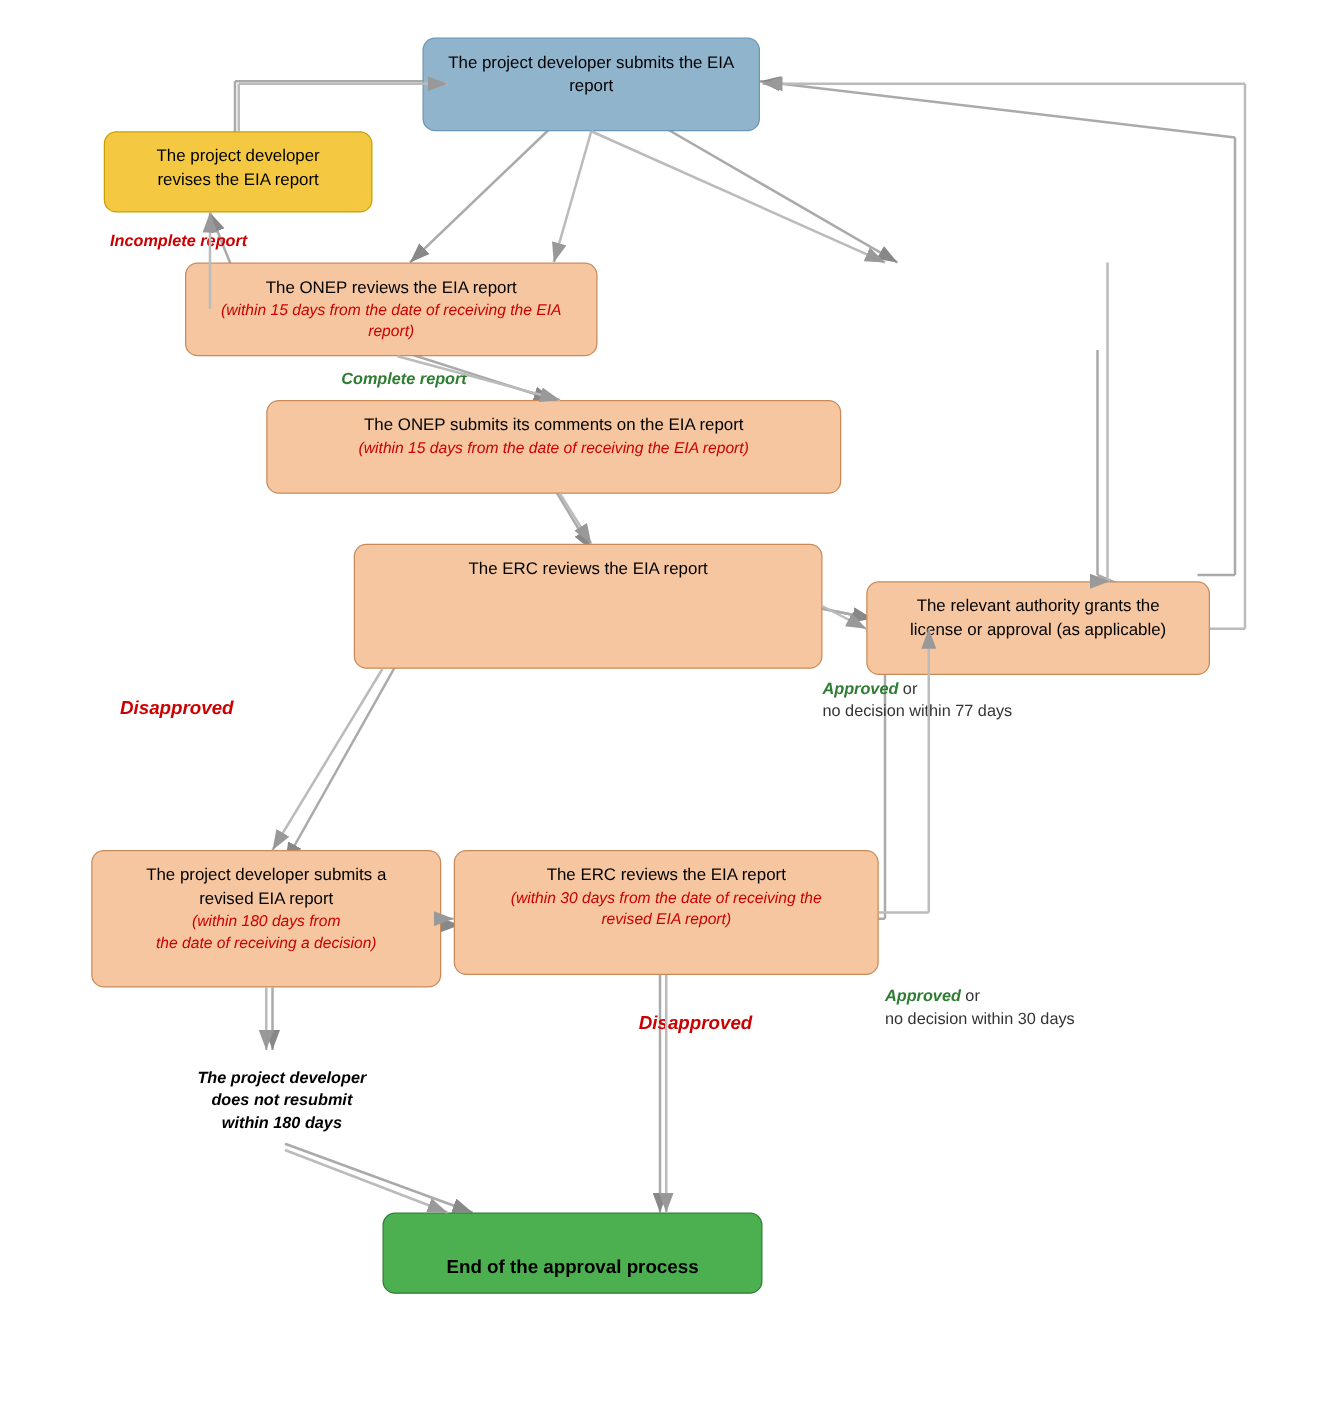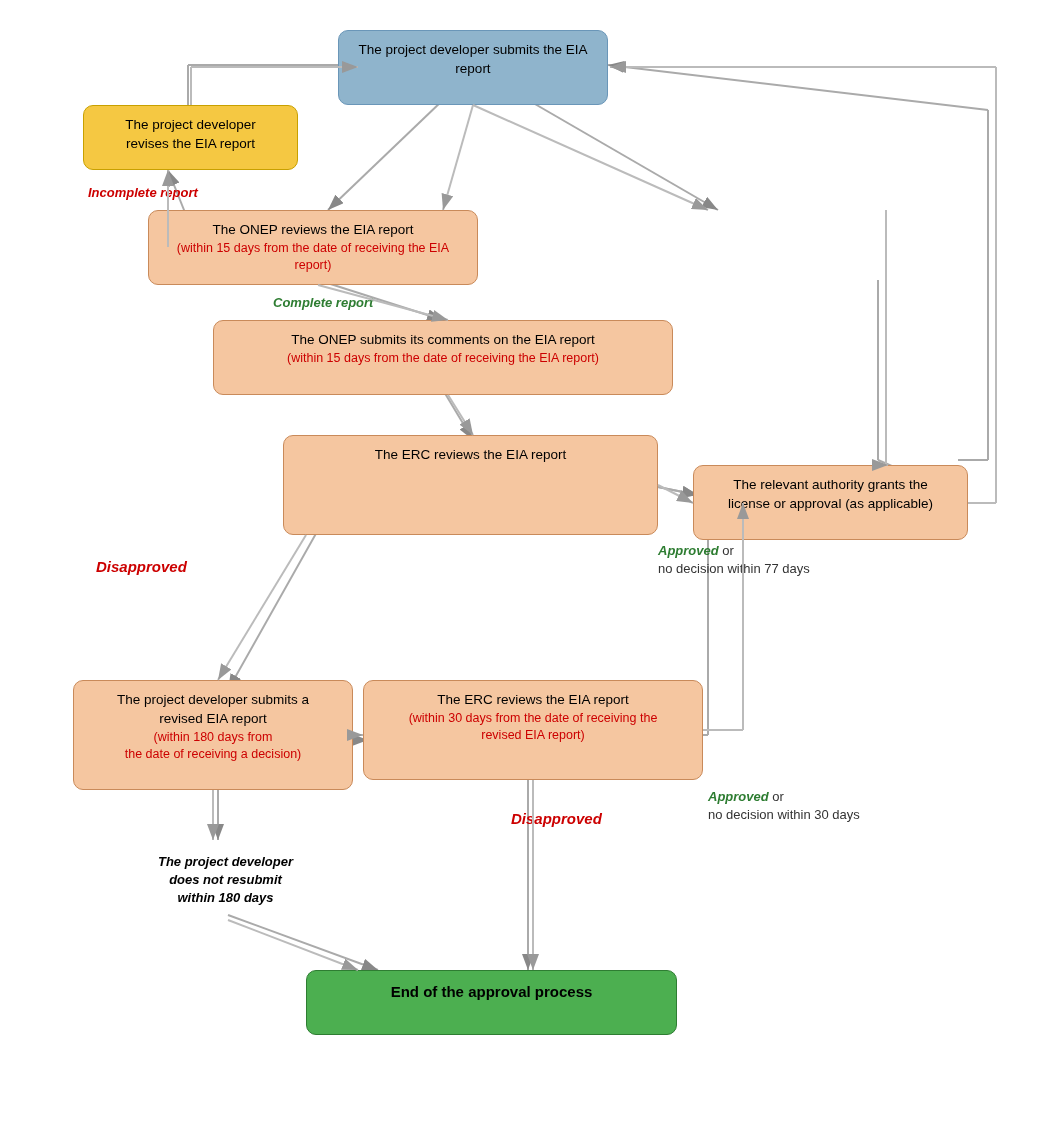--- a/index.html
+++ b/index.html
@@ -42,21 +42,21 @@
       border-color: #c8a000;
       color: #000;
     }
     .box-green {
       background: #4caf50;
       border-color: #2e7d32;
       color: #000;
       font-weight: bold;
       font-size: 15px;
     }
-    .sub-red { color: #cc0000; font-size: 12.5px; }
+    .sub-red { color: #cc0000; font-size: 12.5px; font-style: italic; }
     
     .label {
       position: absolute;
       font-size: 13px;
       font-weight: bold;
     }
     .label-red { color: #cc0000; }
     .label-green { color: #2e7d32; }
     
     .arrows-svg {
@@ -178,21 +178,21 @@
 
   <div class="label label-red" style="top:800px; left:483px; font-style:italic; font-size:15px;">
     <span>Disapproved</span>
   </div>
 
   <div style="position:absolute; top:830px; left:90px; width:215px; height:80px;
               text-align:center; font-size:13px; font-weight:bold; font-style:italic; line-height:1.4; display:flex; align-items:center; justify-content:center;">
     <span>The project developer<br>does not resubmit<br>within 180 days</span>
   </div>
 
-  <div class="box box-green" style="top:960px; left:278px; width:371px; height:65px; display:flex; align-items:flex-start; justify-content:center;">
+  <div class="box box-green" style="top:960px; left:278px; width:304px; height:65px; display:flex; align-items:flex-end; justify-content:center;">
     <span>End of the approval process</span>
   </div>
 
   <svg style="position:absolute;top:0;left:0;width:100%;height:100%;pointer-events:none;">
     <defs>
       <marker id="arr2" markerWidth="8" markerHeight="6" refX="8" refY="3" orient="auto">
         <polygon points="0 0, 8 3, 0 6" fill="#999"></polygon>
       </marker>
     </defs>
 

